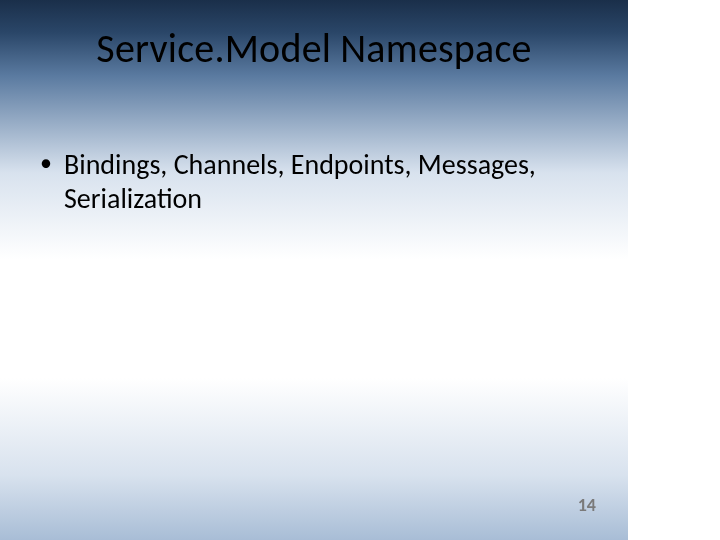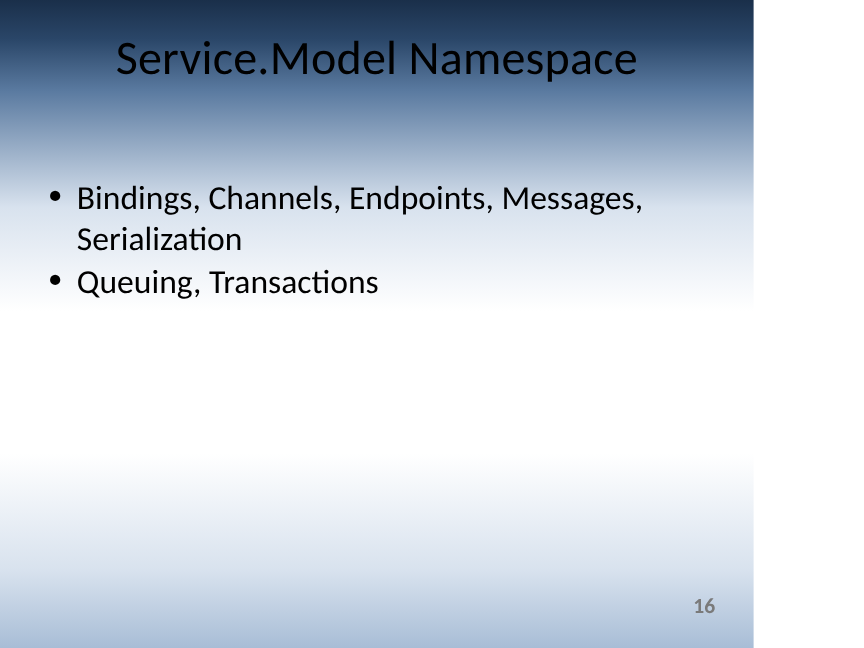--- a/index.html
+++ b/index.html
@@ -66,17 +66,16 @@
   }
 </style>
 </head>
 <body>
 
 <div class="slide">
   <h1 class="title">Service.Model Namespace</h1>
   <div class="content">
     <ul>
       <li>Bindings, Channels, Endpoints, Messages, Serialization</li>
-      <li>Queuing, Transactions</li>
     </ul>
   </div>
-  <div class="page-number">16</div>
+  <div class="page-number">14</div>
 </div>
 
 </body></html>

